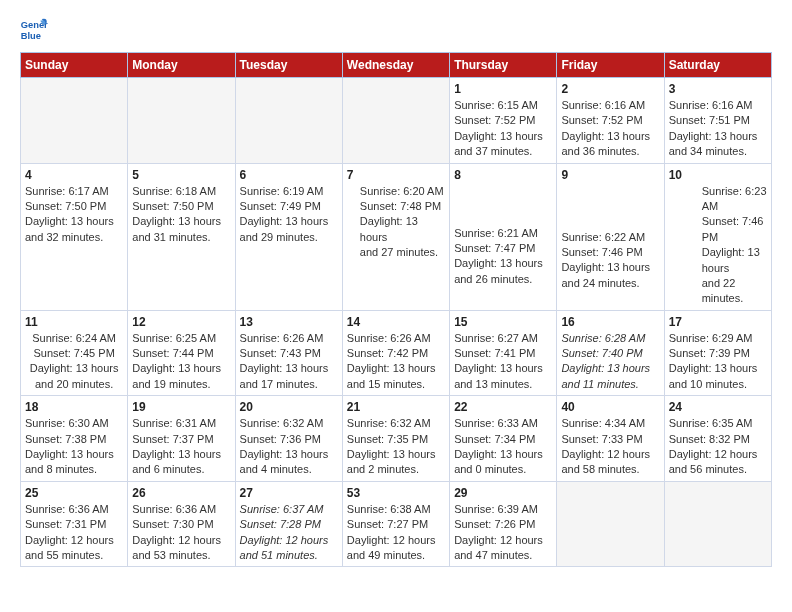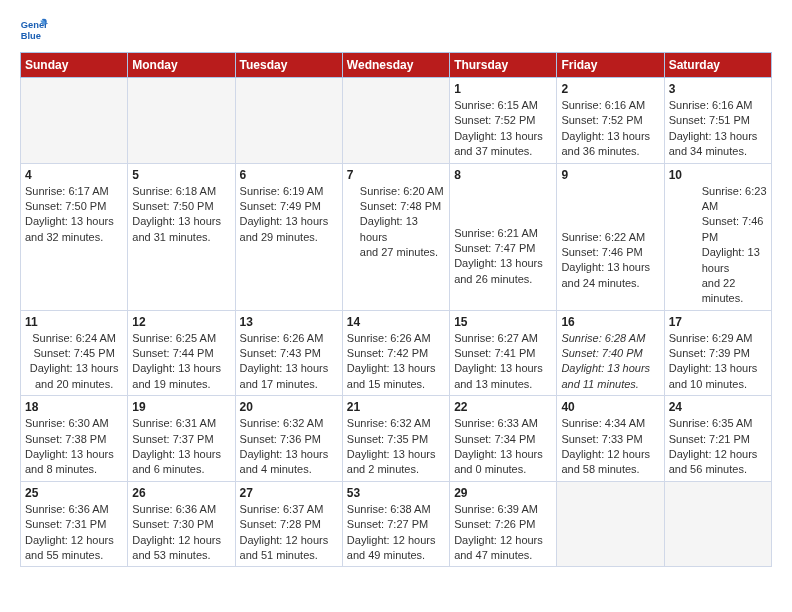--- a/index.html
+++ b/index.html
@@ -281,21 +281,21 @@
           <td>
             <span class="day-number">40</span>
             <div class="day-detail" style="white-space: pre-line;">Sunrise: 4:34 AM
 Sunset: 7:33 PM
 Daylight: 12 hours
 and 58 minutes.</div>
           </td>
           <td>
             <span class="day-number">24</span>
             <div class="day-detail" style="white-space: pre-line;">Sunrise: 6:35 AM
-Sunset: 7:21 PM
+Sunset: 8:32 PM
 Daylight: 12 hours
 and 56 minutes.</div>
           </td>
         </tr>
         <tr>
           <td>
             <span class="day-number">25</span>
             <div class="day-detail" style="white-space: pre-line;">Sunrise: 6:36 AM
 Sunset: 7:31 PM
 Daylight: 12 hours
@@ -303,21 +303,21 @@
           </td>
           <td>
             <span class="day-number">26</span>
             <div class="day-detail" style="white-space: pre-line;">Sunrise: 6:36 AM
 Sunset: 7:30 PM
 Daylight: 12 hours
 and 53 minutes.</div>
           </td>
           <td>
             <span class="day-number">27</span>
-            <div class="day-detail" style="white-space: pre-line;">Sunrise: 6:37 AM
+            <div class="day-detail" style="white-space: pre-line; font-style: italic;">Sunrise: 6:37 AM
 Sunset: 7:28 PM
 Daylight: 12 hours
 and 51 minutes.</div>
           </td>
           <td>
             <span class="day-number">53</span>
             <div class="day-detail" style="white-space: pre-line;">Sunrise: 6:38 AM
 Sunset: 7:27 PM
 Daylight: 12 hours
 and 49 minutes.</div>

